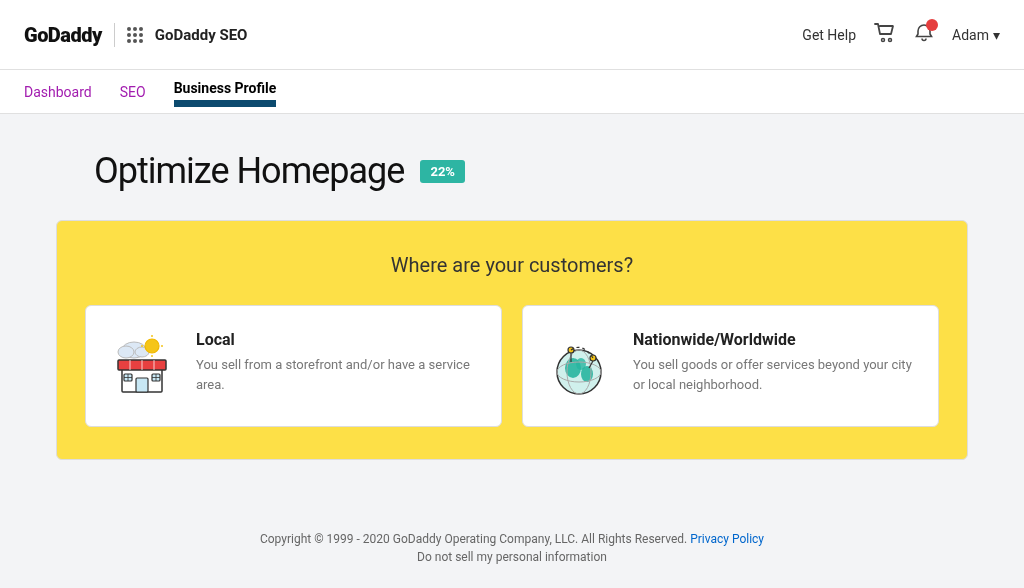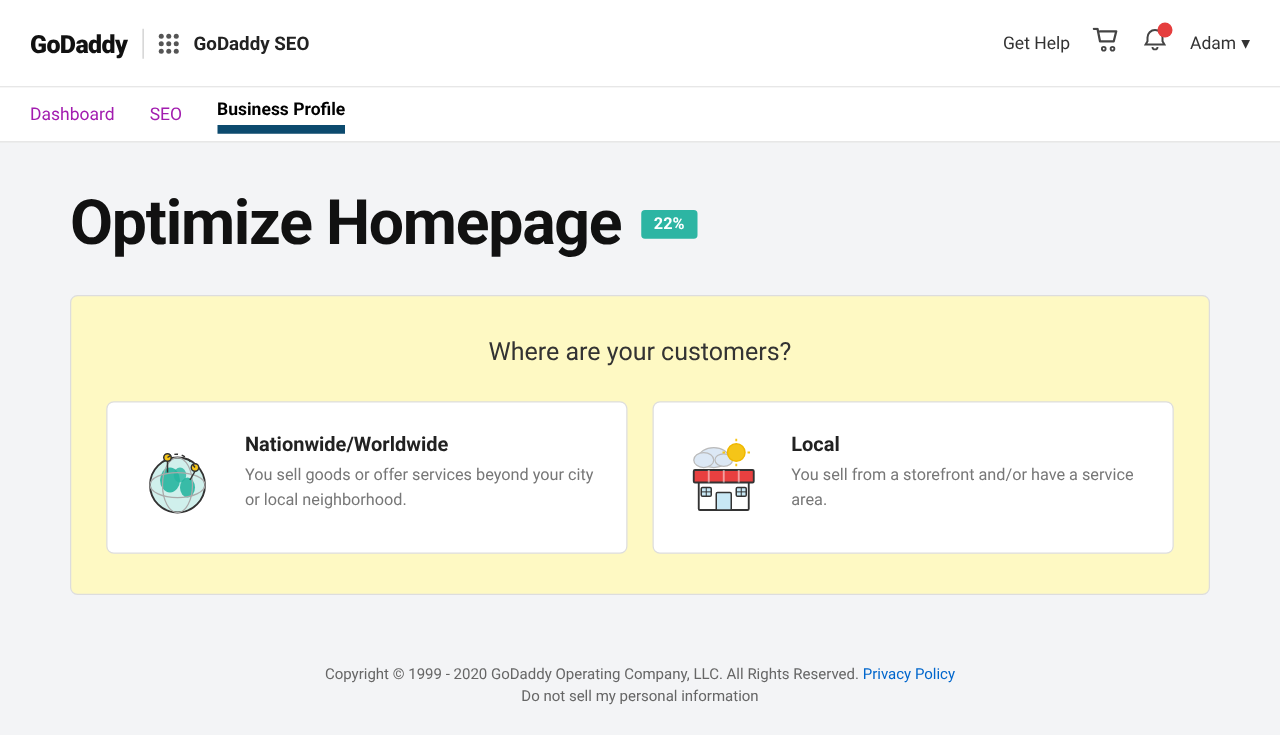--- a/index.html
+++ b/index.html
@@ -121,37 +121,38 @@
       padding: 36px 24px 40px;
     }
 
     .page-title-row {
       display: flex;
       align-items: center;
       gap: 16px;
       margin-bottom: 28px;
     }
     .page-title {
-      font-size: 50px;
-      font-weight: 700;
+      font-size: 36px;
+      font-weight: 400;
       color: #111;
       letter-spacing: -1px;
+      margin-left: 38px;
     }
     .progress-badge {
       background: #2db5a3;
       color: #fff;
       font-size: 13px;
       font-weight: 700;
       padding: 4px 10px;
       border-radius: 3px;
     }
 
     
     .card {
-      background: #fef9c3;
+      background: #fde047;
       border: 1px solid #ddd;
       border-radius: 6px;
       padding: 32px 28px;
     }
     .card-question {
       text-align: center;
       font-size: 20px;
       color: #333;
       margin-bottom: 28px;
       font-weight: 400;
@@ -275,49 +276,20 @@
 <main class="main">
   <div class="page-title-row">
     <h1 class="page-title">Optimize Homepage</h1>
     <span class="progress-badge">22%</span>
   </div>
 
   <div class="card">
     <p class="card-question">Where are your customers?</p>
 
     <div class="options-row">
-
-      <div class="option-card">
-        <div class="option-icon globe-illustration">
-
-          <svg width="72" height="72" viewBox="0 0 72 72" fill="none">
-
-            <circle cx="36" cy="42" r="22" fill="#d0f0ec" stroke="#333" stroke-width="1.5"></circle>
-
-            <ellipse cx="30" cy="38" rx="8" ry="10" fill="#27b5a0" opacity="0.9"></ellipse>
-            <ellipse cx="44" cy="44" rx="6" ry="8" fill="#27b5a0" opacity="0.9"></ellipse>
-            <ellipse cx="38" cy="34" rx="5" ry="6" fill="#27b5a0" opacity="0.8"></ellipse>
-
-            <ellipse cx="36" cy="42" rx="22" ry="10" stroke="#aaa" stroke-width="1" fill="none"></ellipse>
-            <ellipse cx="36" cy="42" rx="12" ry="22" stroke="#aaa" stroke-width="1" fill="none"></ellipse>
-
-            <circle cx="28" cy="20" r="3" fill="#f5c518" stroke="#333" stroke-width="1.2"></circle>
-            <line x1="28" y1="23" x2="28" y2="32" stroke="#333" stroke-width="1.2"></line>
-
-            <circle cx="50" cy="28" r="3" fill="#f5c518" stroke="#333" stroke-width="1.2"></circle>
-            <line x1="50" y1="31" x2="46" y2="38" stroke="#333" stroke-width="1.2"></line>
-
-            <path d="M28 20 Q39 12 50 28" stroke="#333" stroke-width="1.2" stroke-dasharray="3,3" fill="none"></path>
-          </svg>
-        </div>
-        <div class="option-text">
-          <h3>Nationwide/Worldwide</h3>
-          <p>You sell goods or offer services beyond your city or local neighborhood.</p>
-        </div>
-      </div>
 
       <div class="option-card">
         <div class="option-icon store-illustration">
 
           <svg width="72" height="72" viewBox="0 0 72 72" fill="none">
 
             <ellipse cx="28" cy="20" rx="12" ry="8" fill="#dce8f5" stroke="#bbb" stroke-width="1"></ellipse>
             <ellipse cx="20" cy="22" rx="8" ry="6" fill="#dce8f5" stroke="#bbb" stroke-width="1"></ellipse>
             <ellipse cx="36" cy="22" rx="7" ry="5" fill="#dce8f5" stroke="#bbb" stroke-width="1"></ellipse>
 
@@ -345,20 +317,49 @@
             <line x1="50" y1="44" x2="50" y2="51" stroke="#333" stroke-width="0.8"></line>
             <line x1="46" y1="47.5" x2="54" y2="47.5" stroke="#333" stroke-width="0.8"></line>
           </svg>
         </div>
         <div class="option-text">
           <h3>Local</h3>
           <p>You sell from a storefront and/or have a service area.</p>
         </div>
       </div>
 
+      <div class="option-card">
+        <div class="option-icon globe-illustration">
+
+          <svg width="72" height="72" viewBox="0 0 72 72" fill="none">
+
+            <circle cx="36" cy="42" r="22" fill="#d0f0ec" stroke="#333" stroke-width="1.5"></circle>
+
+            <ellipse cx="30" cy="38" rx="8" ry="10" fill="#27b5a0" opacity="0.9"></ellipse>
+            <ellipse cx="44" cy="44" rx="6" ry="8" fill="#27b5a0" opacity="0.9"></ellipse>
+            <ellipse cx="38" cy="34" rx="5" ry="6" fill="#27b5a0" opacity="0.8"></ellipse>
+
+            <ellipse cx="36" cy="42" rx="22" ry="10" stroke="#aaa" stroke-width="1" fill="none"></ellipse>
+            <ellipse cx="36" cy="42" rx="12" ry="22" stroke="#aaa" stroke-width="1" fill="none"></ellipse>
+
+            <circle cx="28" cy="20" r="3" fill="#f5c518" stroke="#333" stroke-width="1.2"></circle>
+            <line x1="28" y1="23" x2="28" y2="32" stroke="#333" stroke-width="1.2"></line>
+
+            <circle cx="50" cy="28" r="3" fill="#f5c518" stroke="#333" stroke-width="1.2"></circle>
+            <line x1="50" y1="31" x2="46" y2="38" stroke="#333" stroke-width="1.2"></line>
+
+            <path d="M28 20 Q39 12 50 28" stroke="#333" stroke-width="1.2" stroke-dasharray="3,3" fill="none"></path>
+          </svg>
+        </div>
+        <div class="option-text">
+          <h3>Nationwide/Worldwide</h3>
+          <p>You sell goods or offer services beyond your city or local neighborhood.</p>
+        </div>
+      </div>
+
     </div>
   </div>
 </main>
 
 <footer class="footer">
   <div>
     <span>Copyright © 1999 - 2020 GoDaddy Operating Company, LLC. All Rights Reserved.</span>
     <a href="#">Privacy Policy</a>
   </div>
   <div class="footer-line2">Do not sell my personal information</div>

